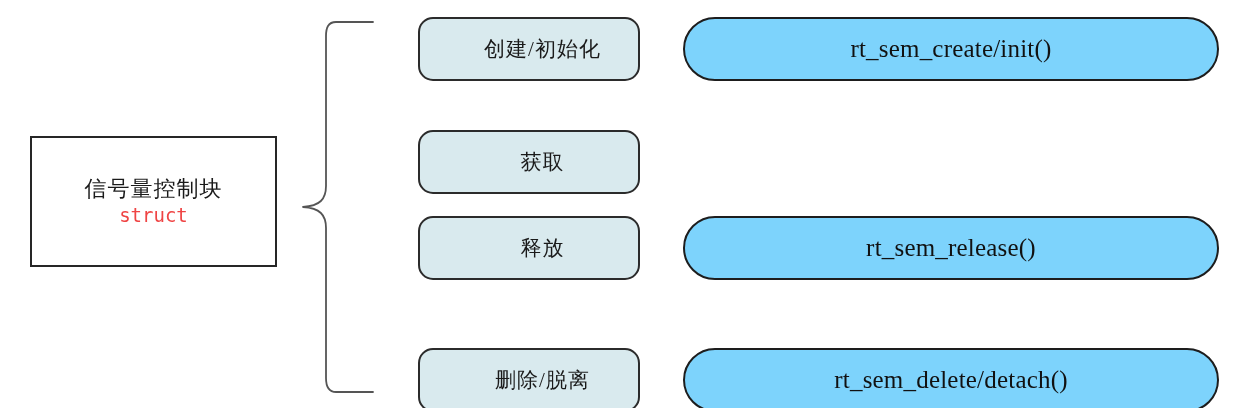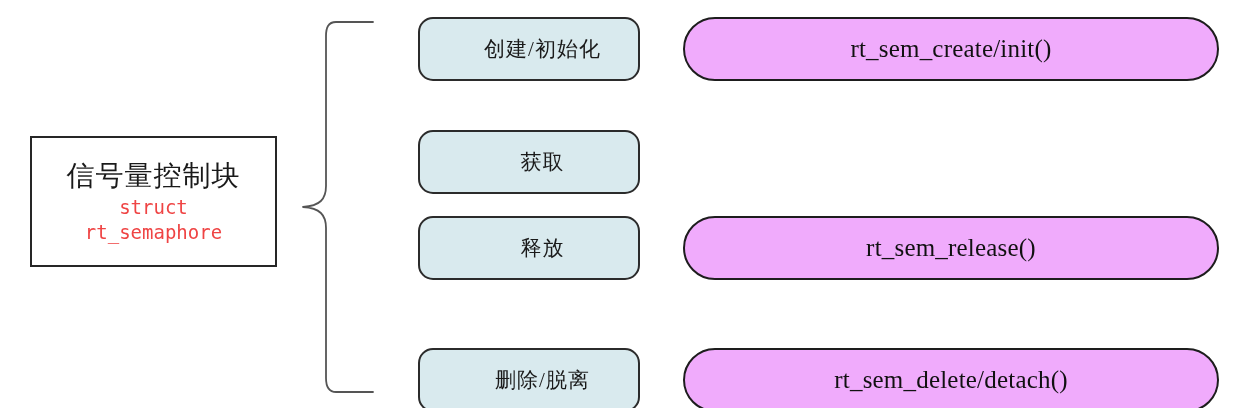--- a/index.html
+++ b/index.html
@@ -29,21 +29,21 @@
     background: #ffffff;
     box-sizing: border-box;
     display: flex;
     flex-direction: column;
     align-items: center;
     justify-content: center;
     line-height: 1.32;
   }
   .cb-line-cjk {
     font-family: "Liberation Serif", "DejaVu Serif", serif;
-    font-size: 28px;
+    font-size: 22px;
     color: #1a1a1a;
     letter-spacing: 1px;
   }
   .cb-line-mono {
     font-family: "DejaVu Sans Mono", "Liberation Mono", monospace;
     font-size: 19px;
     color: #ef4444;
     letter-spacing: 0px;
   }
 
@@ -80,21 +80,21 @@
     letter-spacing: 1px;
     padding-left: 27px;
   }
 
   
   .api-pill {
     position: absolute;
     left: 683px;
     width: 536px;
     height: 64px;
-    background: #f0abfc;
+    background: #7dd3fc;
     border: 2.5px solid #1d1d1d;
     border-radius: 34px;
     box-sizing: border-box;
     display: flex;
     align-items: center;
     justify-content: center;
     font-family: "Liberation Serif", "DejaVu Serif", serif;
     font-size: 25px;
     color: #111111;
     letter-spacing: 0.2px;
@@ -107,21 +107,20 @@
   .row-3 { top: 348px; }
 </style>
 </head>
 <body>
 
 <div id="diagram">
 
   <div class="control-block">
     <div class="cb-line-cjk">信号量控制块</div>
     <div class="cb-line-mono">struct</div>
-    <div class="cb-line-mono">rt_semaphore</div>
   </div>
 
   <div class="brace-wrap">
     <svg viewBox="0 0 86 390" xmlns="http://www.w3.org/2000/svg" aria-hidden="true">
       <path d="M 77 12
                L 40 12
                C 32 12 30 18 30 26
                L 30 176
                C 30 189 24 196 7 197
                C 24 198 30 205 30 218

